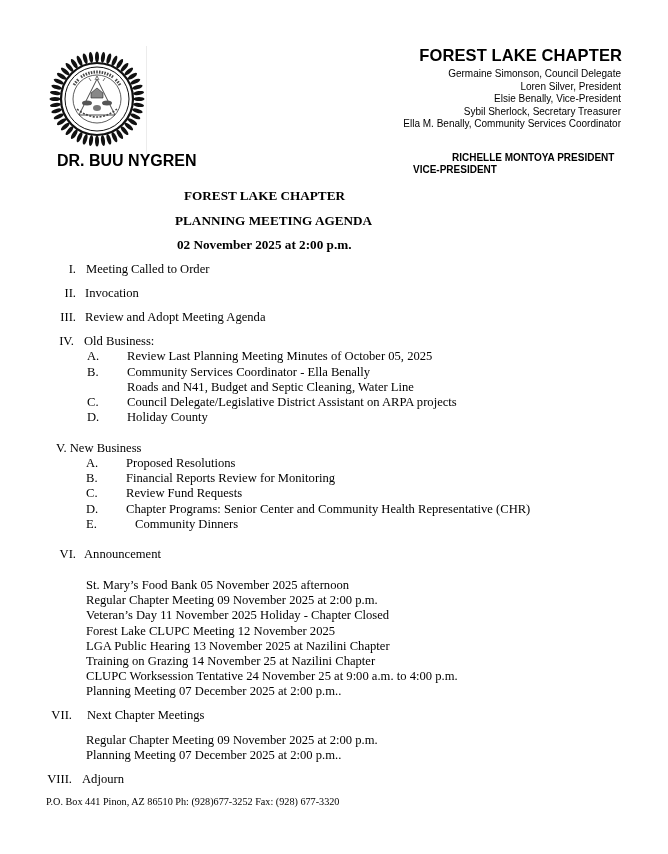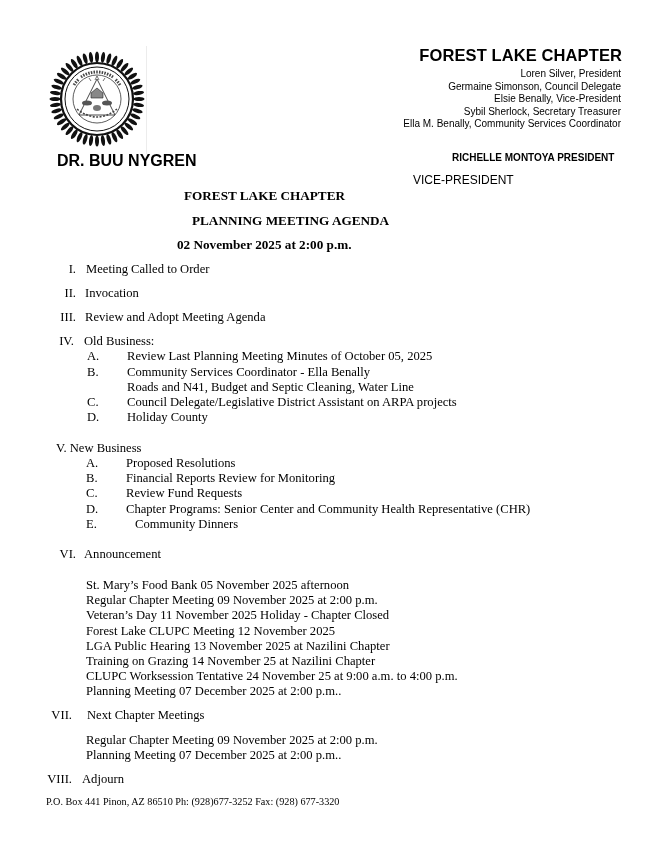--- a/index.html
+++ b/index.html
@@ -10,26 +10,26 @@
 
   
   #seal { left: 47px; top: 48px; width: 100px; height: 102px; }
   #seal-rule { left: 146px; top: 46px; width: 1px; height: 108px; background: #ececec; }
   #left-name { left: 57px; top: 152px; font-size: 16px; font-weight: bold; }
 
   
   #org-title { right: 46px; top: 46px; font-size: 16.5px; font-weight: bold; letter-spacing: 0.1px; }
   #officers { right: 47px; top: 68px; text-align: right; font-size: 10px; line-height: 12.6px; }
   #right-name-1 { left: 452px; top: 152px; font-size: 10px; font-weight: bold; }
-  #right-name-2 { left: 413px; top: 173px; font-size: 12px; font-weight: normal; }
+  #right-name-2 { left: 413px; top: 164px; font-size: 10px; font-weight: bold; }
 
   
   .tline { font-size: 13.2px; font-weight: bold; }
   #t1 { left: 184px; top: 188px; }
-  #t2 { left: 175px; top: 213px; margin-left: 17px; }
+  #t2 { left: 175px; top: 213px; }
   #t3 { left: 177px; top: 237px; }
 
   
   .body-text { font-size: 12.6px; line-height: 15.2px; white-space: nowrap; }
   .roman { position: absolute; text-align: right; width: 34px; }
   .sec-text { position: absolute; }
   .sub-letter { position: absolute; left: 87px; }
   .sub-text { position: absolute; left: 127px; }
   .indent-line { position: absolute; left: 86px; }
 
@@ -101,22 +101,22 @@
       <path d="M -20 10 Q 0 26 20 10" fill="none" stroke="#444" stroke-width="1.6" stroke-dasharray="2 1.5"></path>
       <path d="M -2 -19 L 0 -23 L 2 -19 M -6 -18 L -8 -21 M 6 -18 L 8 -21" stroke="#333" stroke-width="0.7" fill="none"></path>
     </g>
   </svg>
 </div>
 <div id="seal-rule" class="abs"></div>
 <div id="left-name" class="abs sans">DR. BUU NYGREN</div>
 
 <div id="org-title" class="abs sans">FOREST LAKE CHAPTER</div>
 <div id="officers" class="abs sans">
+  <div>Germaine Simonson, Council Delegate</div>
   <div>Loren Silver, President</div>
-  <div>Germaine Simonson, Council Delegate</div>
   <div>Elsie Benally, Vice-President</div>
   <div>Sybil Sherlock, Secretary Treasurer</div>
   <div>Ella M. Benally, Community Services Coordinator</div>
 </div>
 <div id="right-name-1" class="abs sans">RICHELLE MONTOYA PRESIDENT</div>
 <div id="right-name-2" class="abs sans">VICE-PRESIDENT</div>
 
 <div id="t1" class="abs serif tline">FOREST LAKE CHAPTER</div>
 <div id="t2" class="abs serif tline">PLANNING MEETING AGENDA</div>
 <div id="t3" class="abs serif tline">02 November 2025 at 2:00 p.m.</div>

